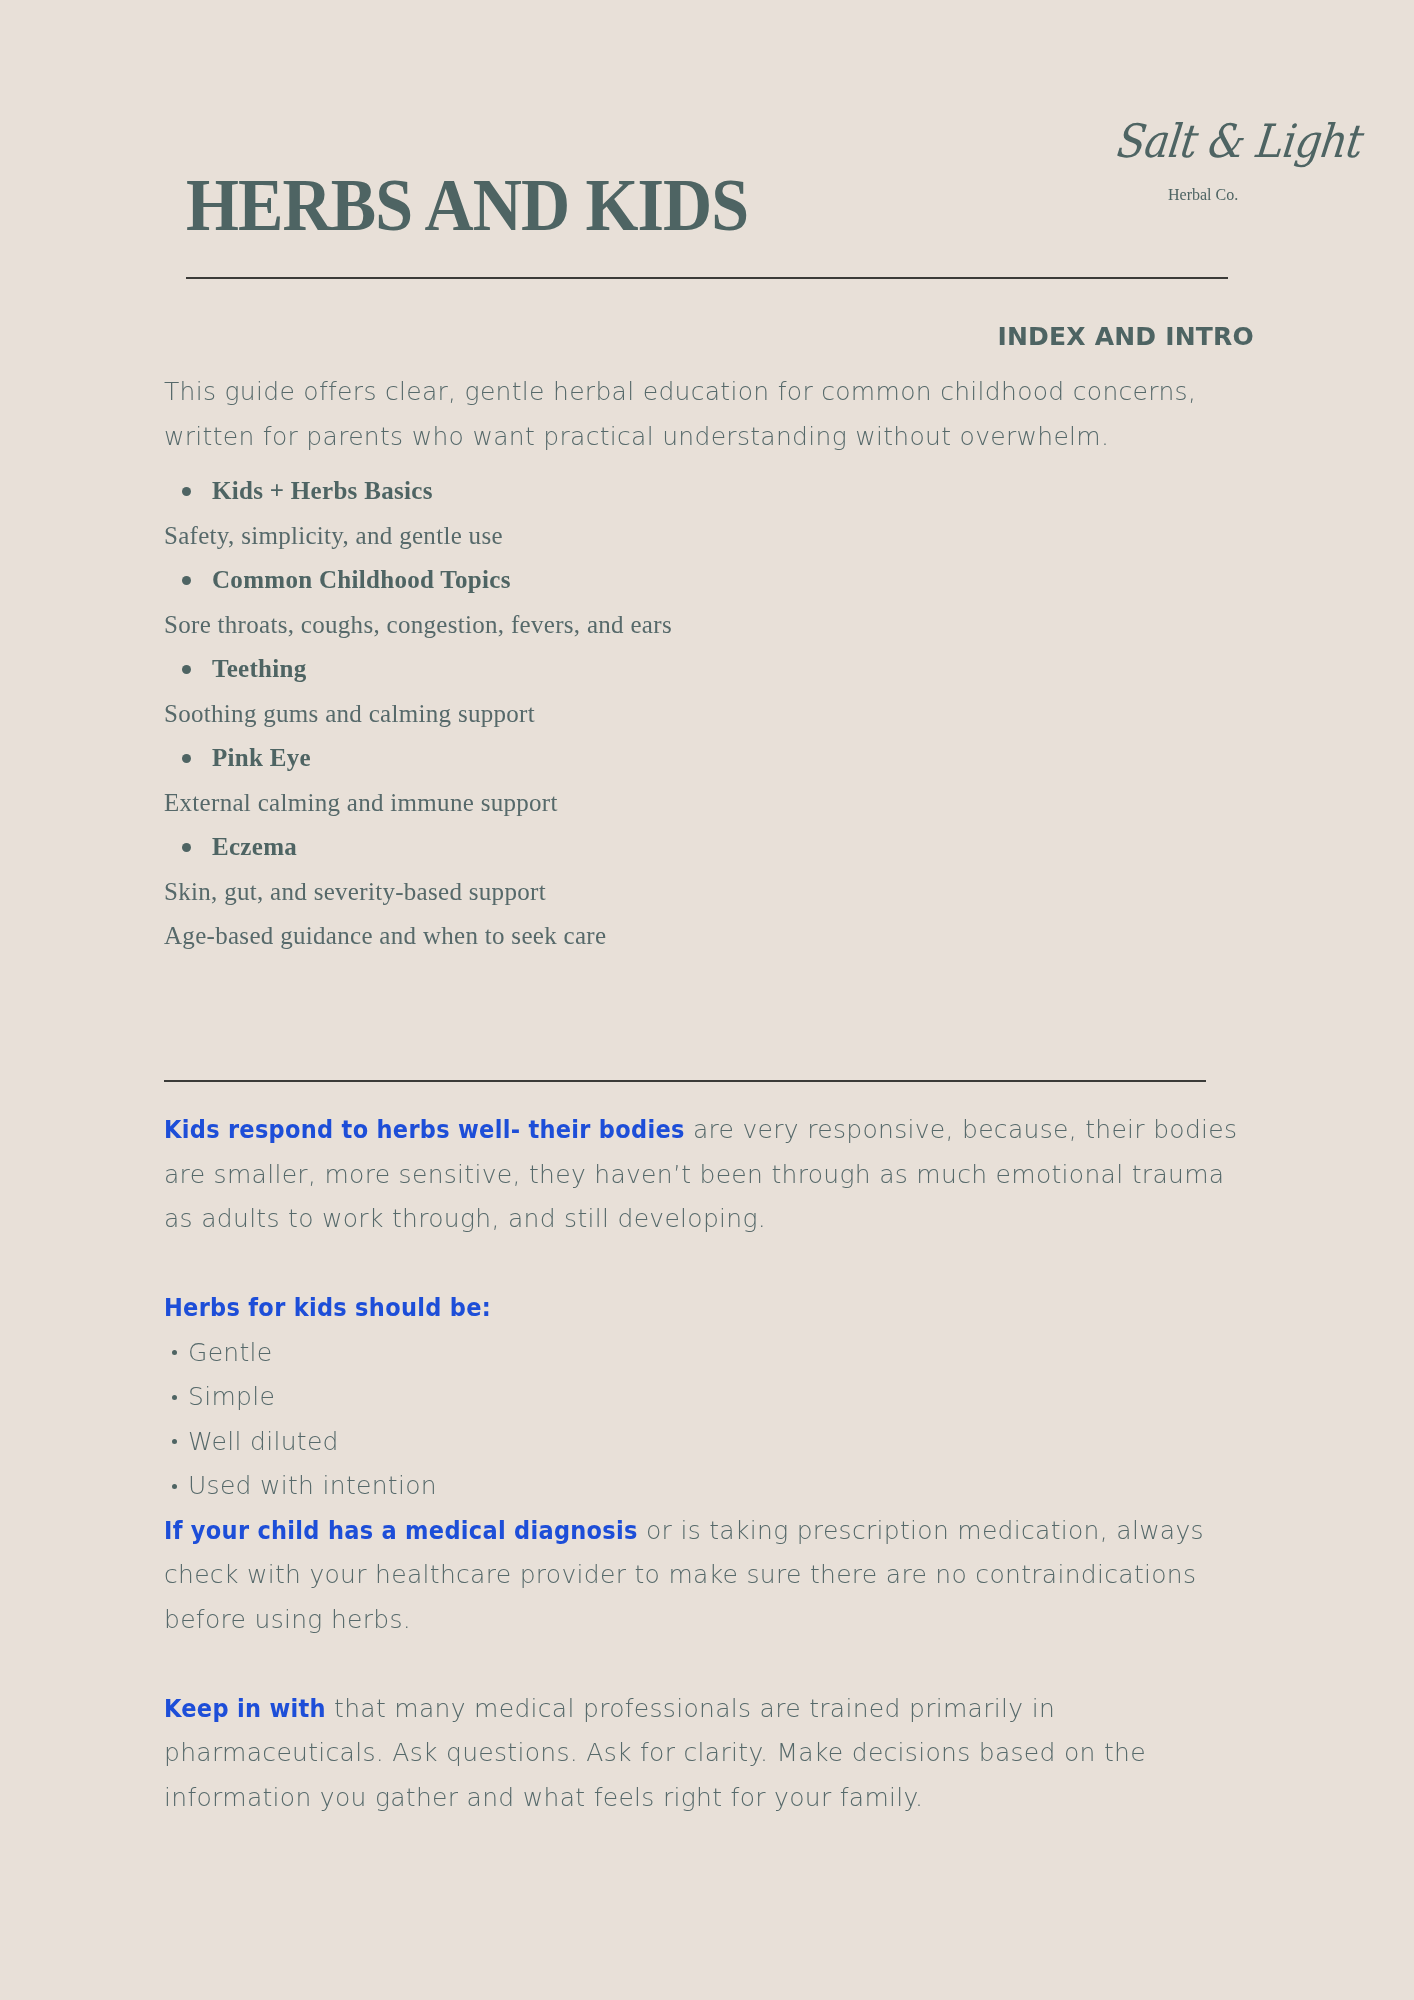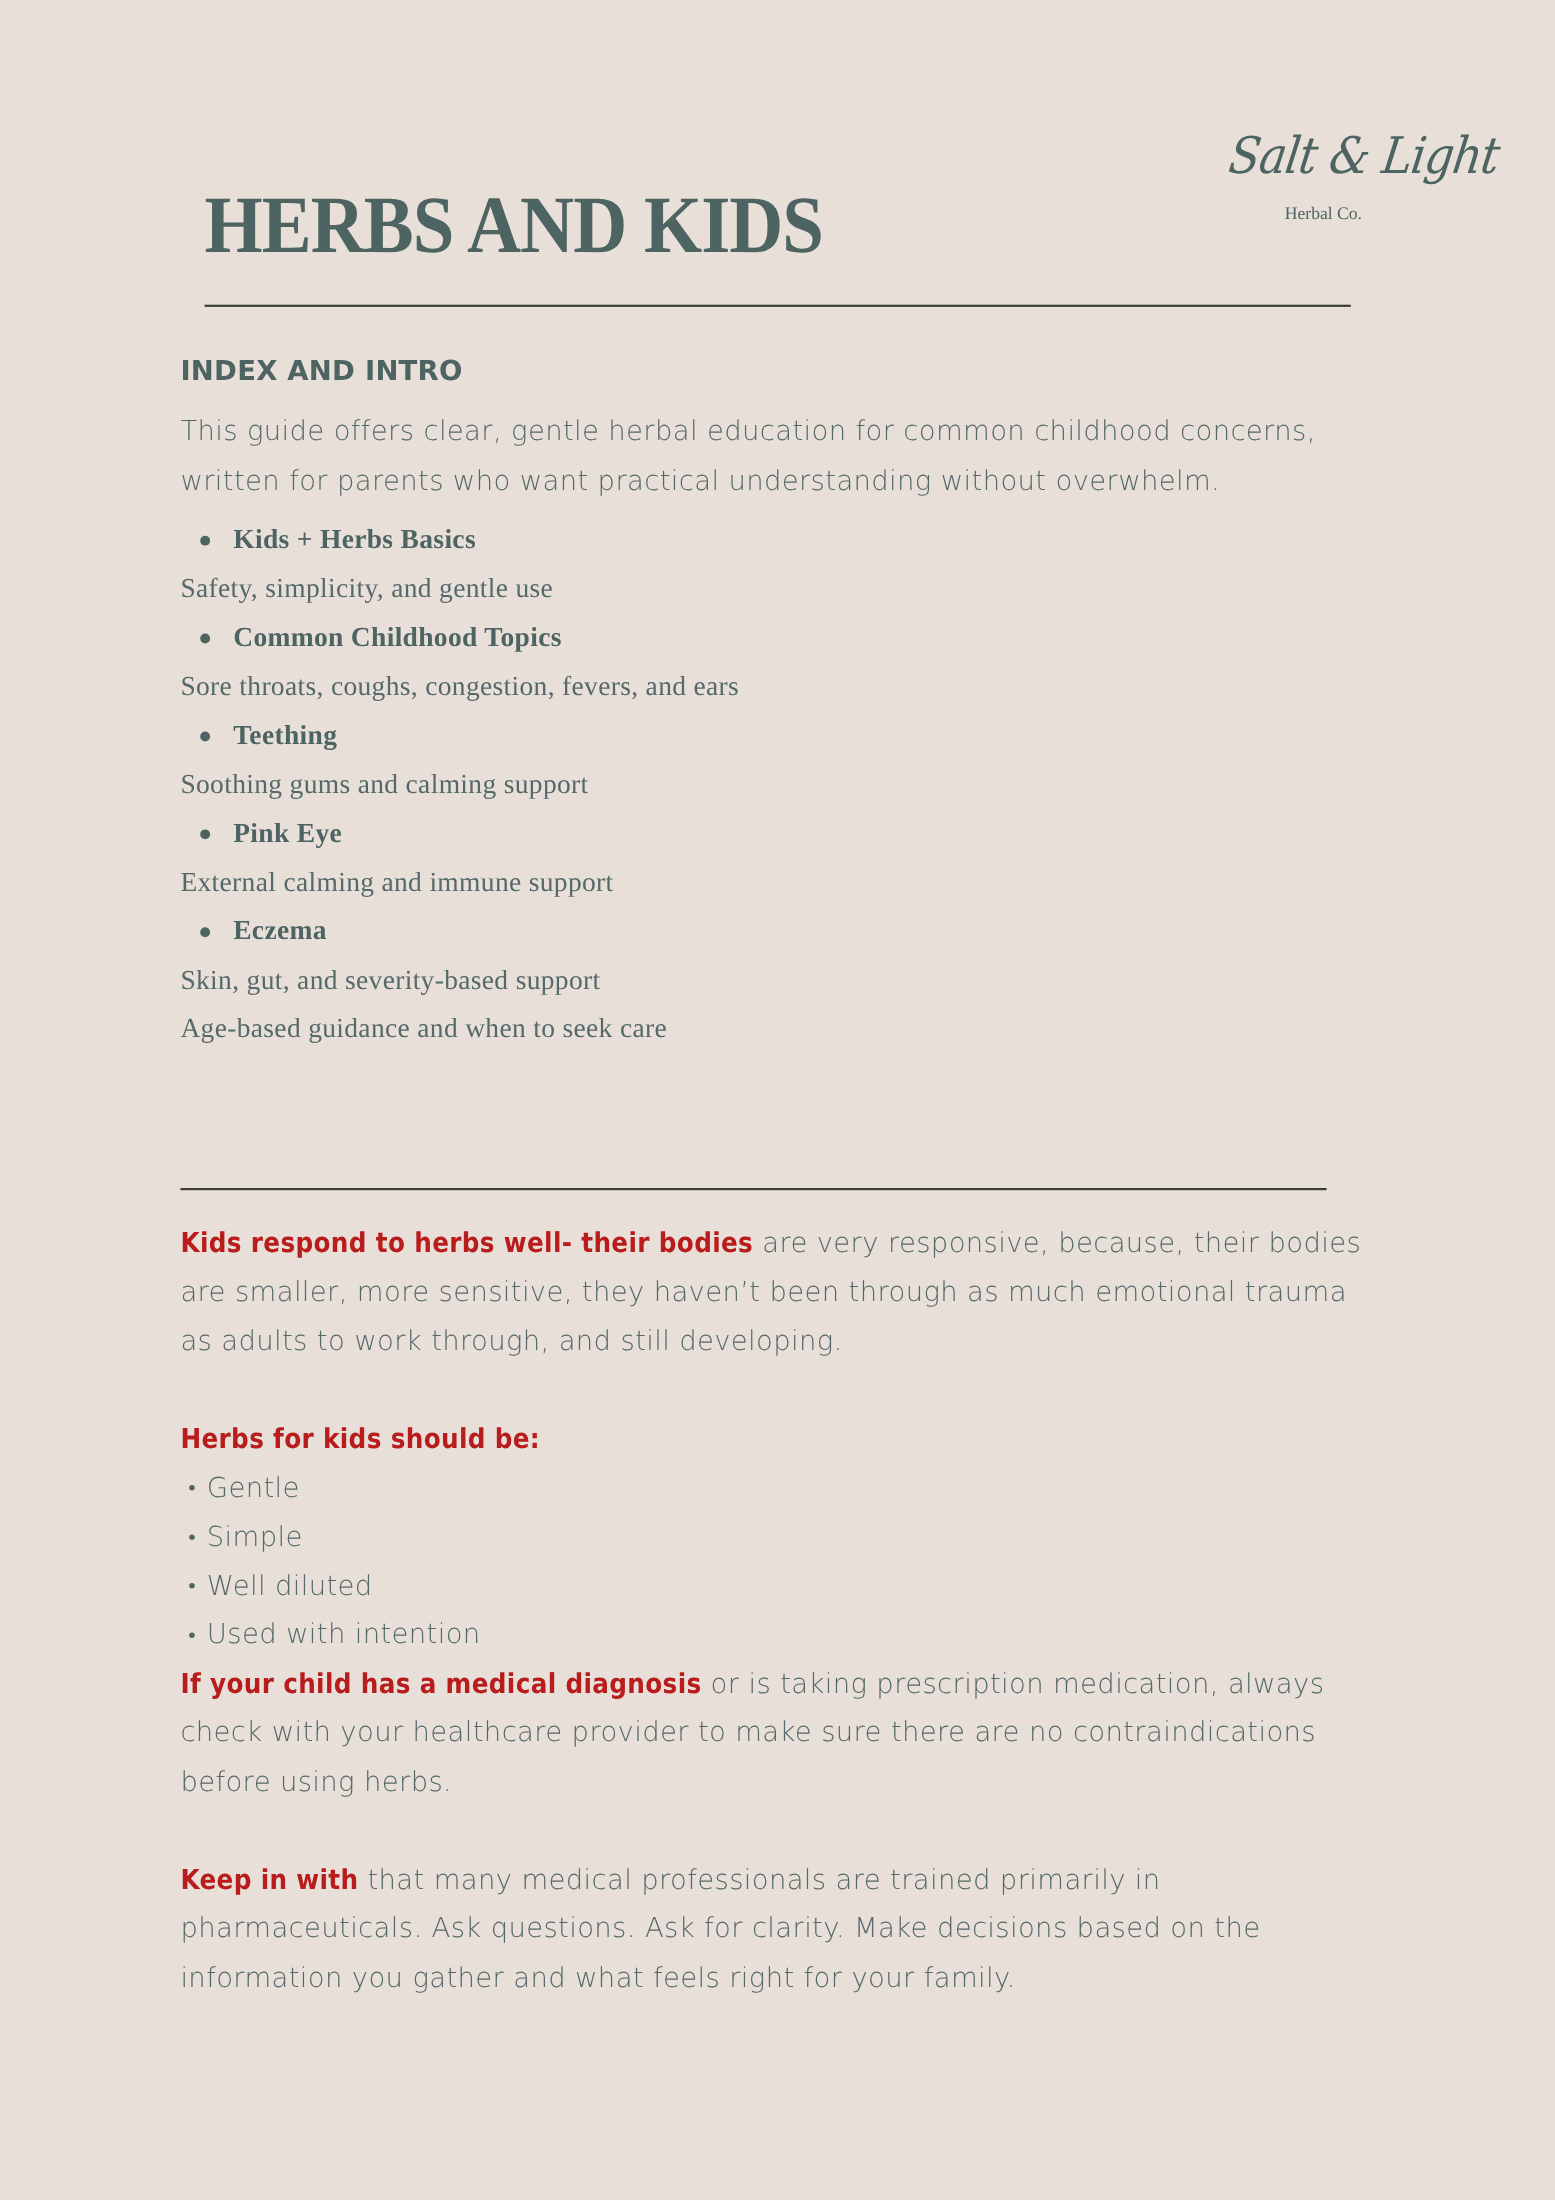--- a/index.html
+++ b/index.html
@@ -83,20 +83,21 @@
       top: 318px;
       width: 1090px;
     }
     .section-heading {
       font-family: "DejaVu Sans", sans-serif;
       font-weight: 700;
       font-size: 25px;
       letter-spacing: 0.2px;
       margin: 0 0 14px 0;
       line-height: 38px;
+      text-align: right;
     }
     .body-text {
       font-family: "DejaVu Sans", sans-serif;
       font-weight: 300;
       font-size: 25px;
       line-height: 44.5px;
       letter-spacing: 0.3px;
       margin: 0;
       font-stretch: semi-condensed;
     }
@@ -136,21 +137,21 @@
       color: #56696a;
     }
     .block2 {
       position: absolute;
       left: 164px;
       top: 1108px;
       width: 1090px;
     }
     .bold {
       font-weight: 700;
-      color: #b91c1c;
+      color: #1d4ed8;
     }
     .spacer {
       height: 44.5px;
     }
     .small-list {
       list-style: none;
       margin: 0;
       padding: 0;
     }
     .small-list li {

